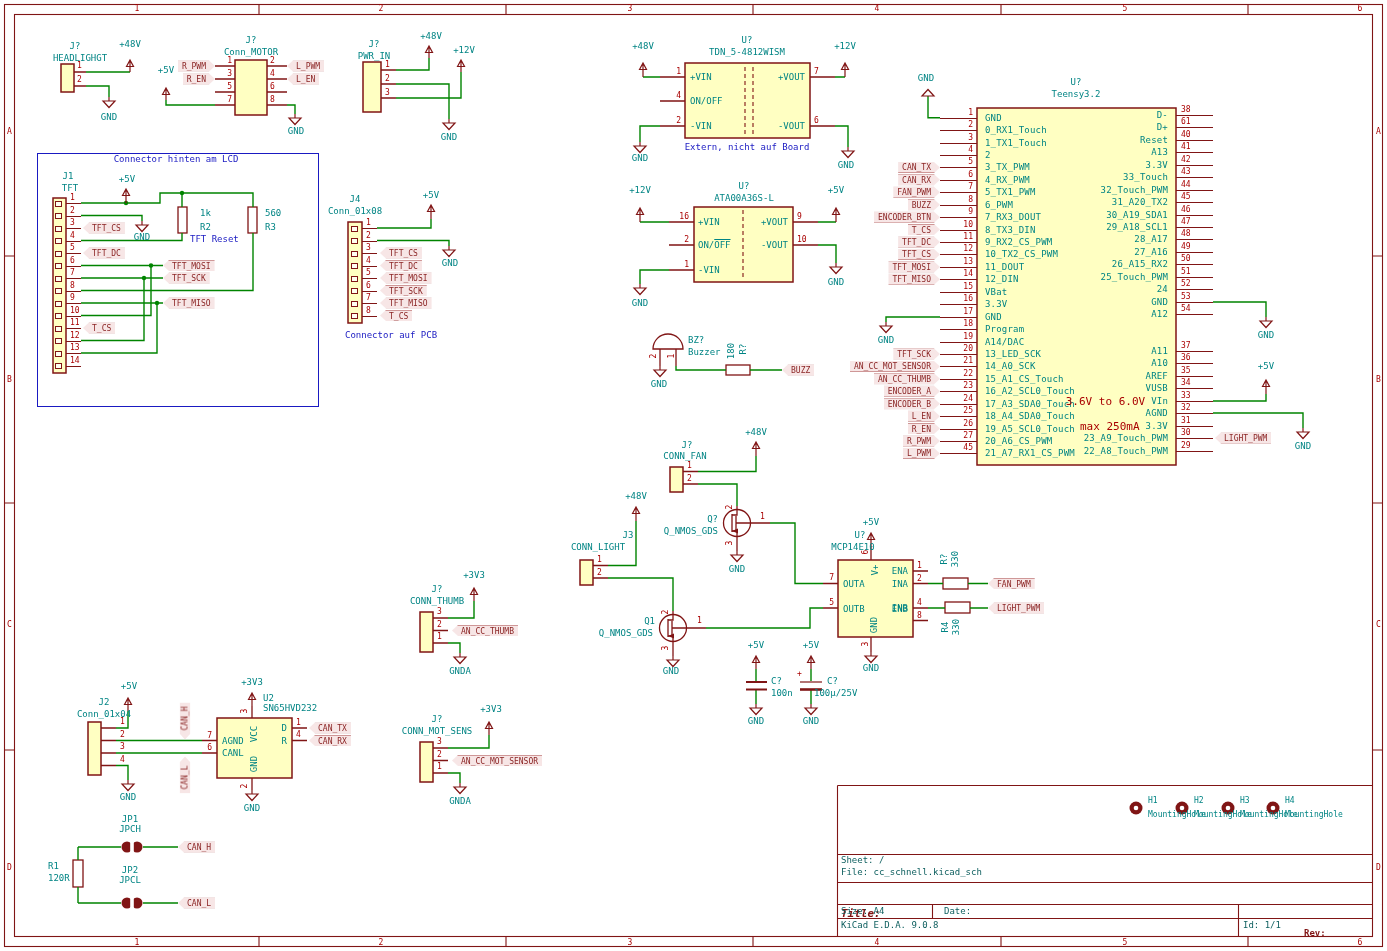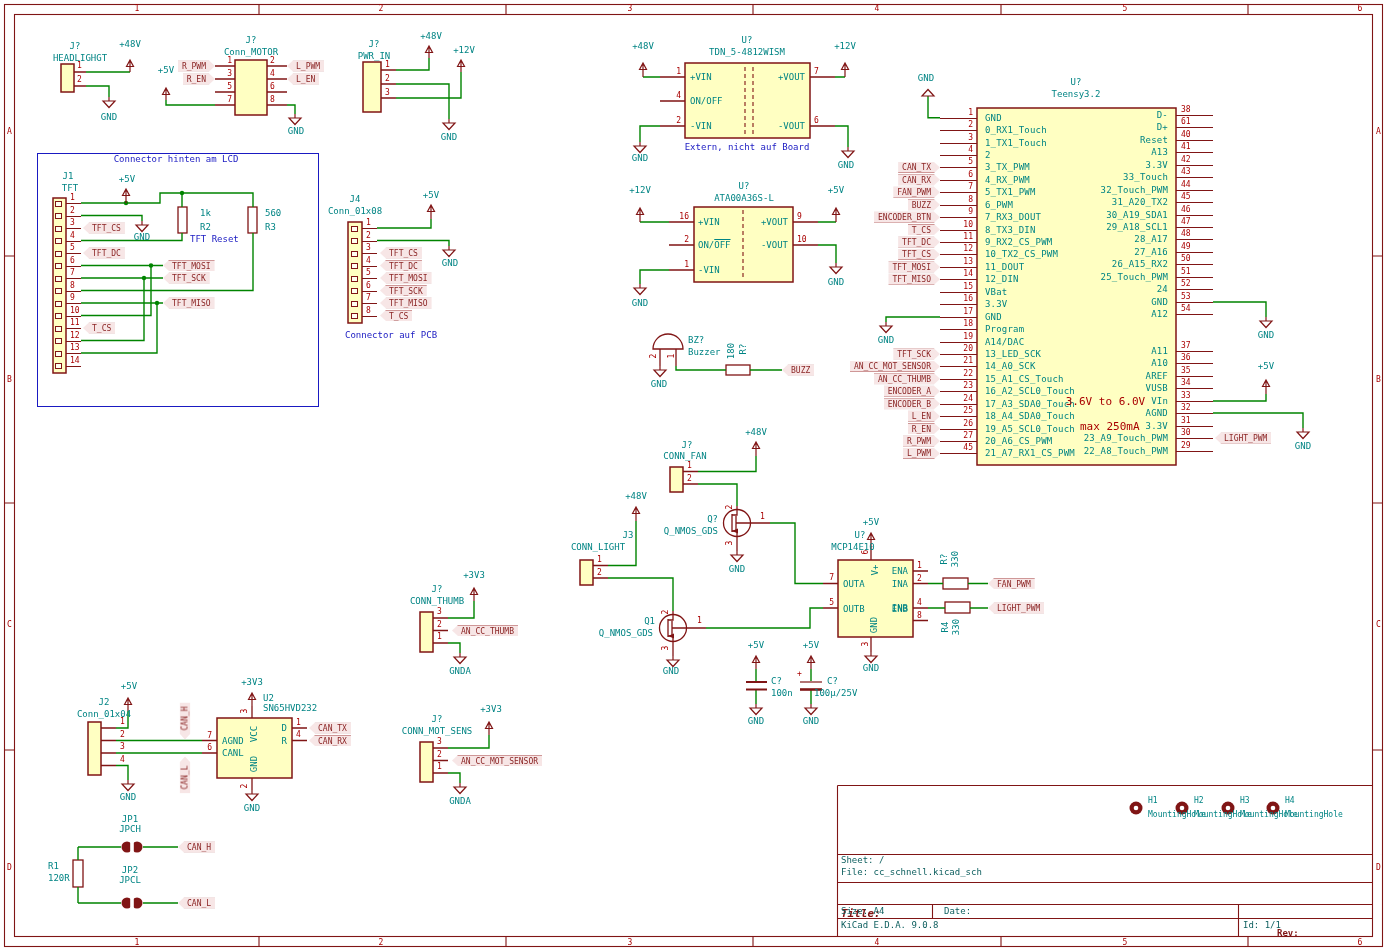--- a/index.html
+++ b/index.html
@@ -950,21 +950,21 @@
 <div class="t" style="left:48px;top:862px">R1</div>
 <div class="t" style="left:48px;top:874px">120R</div>
 <div class="glabel gl-l" style="left:178px;top:847px">CAN_H</div>
 <div class="glabel gl-l" style="left:178px;top:903px">CAN_L</div>
 
 <div class="t tbt" style="left:841px;top:856px">Sheet: /</div>
 <div class="t tbt" style="left:841px;top:868px">File: cc_schnell.kicad_sch</div>
 <div class="t mar b i s11" style="left:841px;top:885px">Title:</div>
 <div class="t tbt" style="left:841px;top:907px">Size: A4</div>
 <div class="t tbt" style="left:944px;top:907px">Date:</div>
-<div class="t mar b" style="left:1277px;top:906px">Rev:</div>
+<div class="t mar b" style="left:1304px;top:906px">Rev:</div>
 <div class="t tbt" style="left:841px;top:921px">KiCad E.D.A. 9.0.8</div>
 <div class="t tbt" style="left:1243px;top:921px">Id: 1/1</div>
 
 <div class="t s8" style="left:1148px;top:797px">H1</div>
 <div class="t s8" style="left:1148px;top:811px">MountingHole</div>
 <div class="t s8" style="left:1194px;top:797px">H2</div>
 <div class="t s8" style="left:1194px;top:811px">MountingHole</div>
 <div class="t s8" style="left:1240px;top:797px">H3</div>
 <div class="t s8" style="left:1240px;top:811px">MountingHole</div>
 <div class="t s8" style="left:1285px;top:797px">H4</div>

